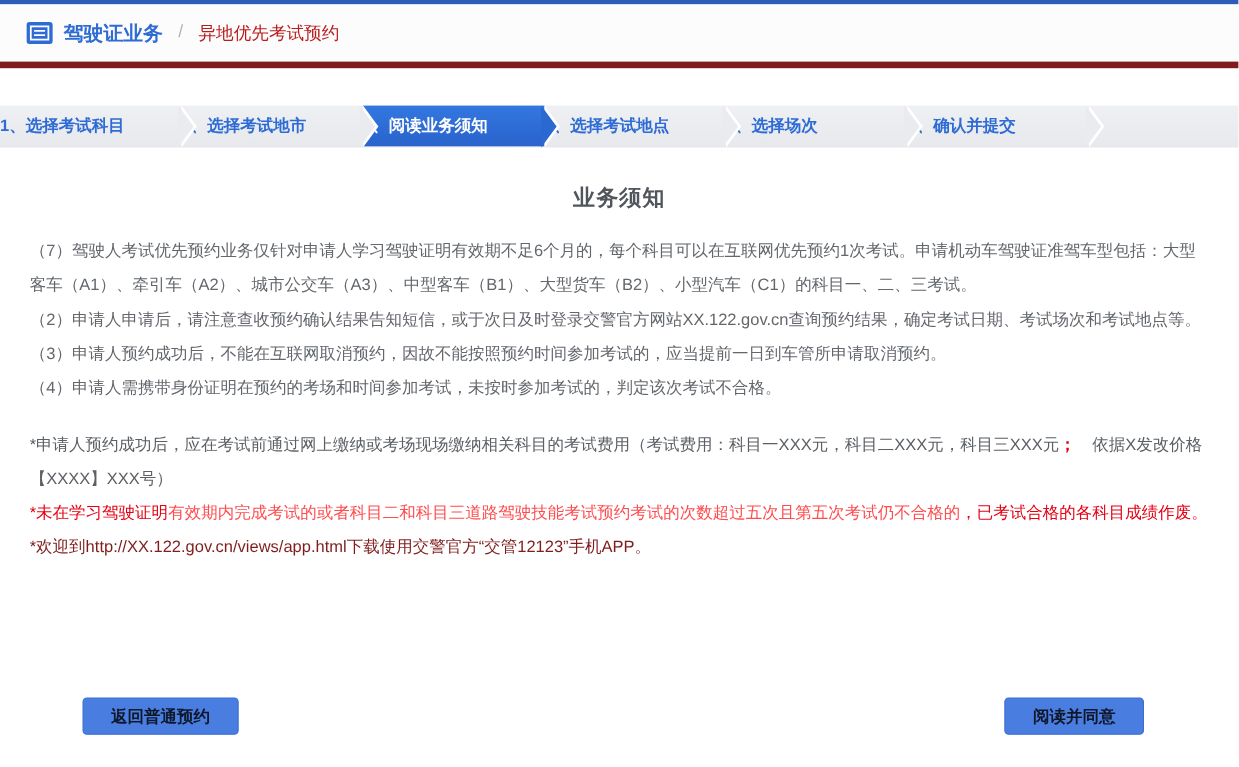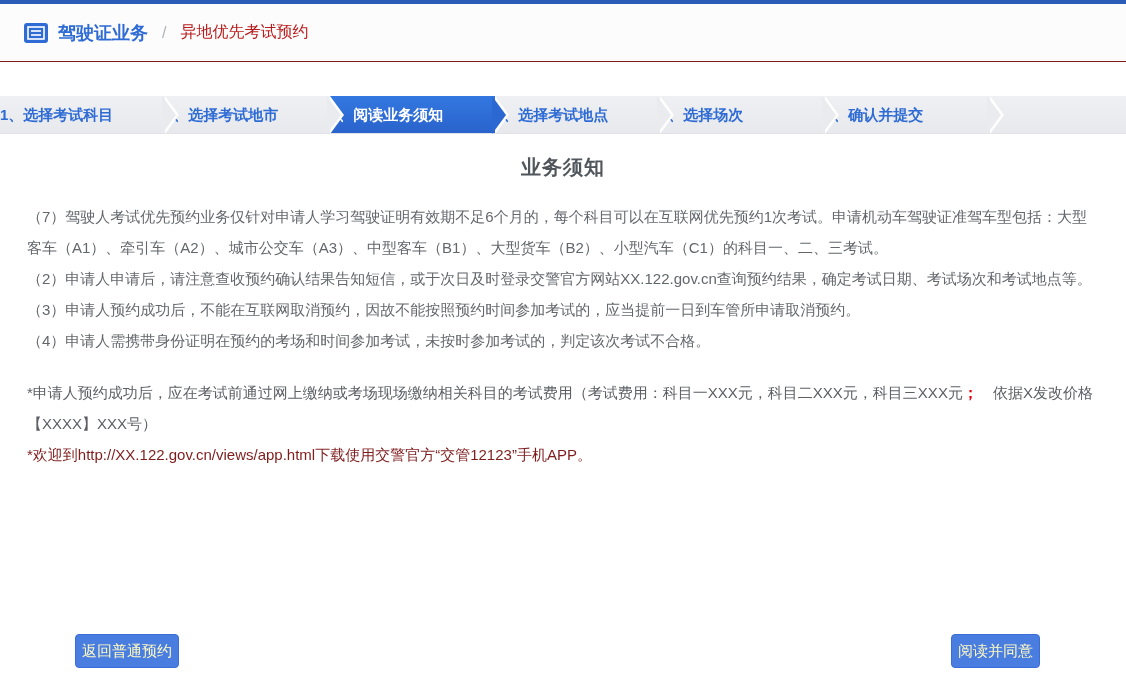--- a/index.html
+++ b/index.html
@@ -7,21 +7,21 @@
   body {
     font-family: "Liberation Sans", "DejaVu Sans", sans-serif;
     background:#ffffff; position:relative;
   }
   
   .top-border { height:4px; background:#2b5cb8; width:100%; }
 
   
   header {
     height:58px; display:flex; align-items:center;
-    padding-left:24px; background:#fcfcfd; border-bottom:1px solid #7f1d1d;
+    padding-left:24px; background:#fcfcfd; border-bottom:6px solid #7f1d1d;
   }
   .crumb-icon { width:24px; height:20px; display:inline-block; margin-right:10px; }
   .crumb-section { color:#2e6bd4; font-size:18px; font-weight:bold; }
   .crumb-sep { color:#b0b4ba; font-size:16px; margin:0 14px; }
   .crumb-current { color:#b91c1c; font-size:16px; }
 
   
   .steps {
     margin-top:34px; height:38px; width:100%;
     background:linear-gradient(#eef0f3,#e7e9ed);
@@ -39,38 +39,38 @@
   .step::before { right:-14px; border-left:14px solid #ffffff; z-index:1; }
   .step::after  { right:-11px; border-left:14px solid #e9ebee; z-index:2; }
   .step.active { background:linear-gradient(#3377e0,#2a63cc); color:#ffffff; }
   .step.active::after { border-left-color:#2c68d1; }
   .step-filler { width:136px; }
 
   
   main { padding:0 27px; }
   h1 {
     text-align:center; font-size:20px; font-weight:bold; color:#51565c;
-    margin-top:20px; margin-bottom:20px; letter-spacing:1px;
+    margin-top:32px; margin-bottom:20px; letter-spacing:1px;
   }
   main p { font-size:15px; color:#63676c; line-height:31px; }
   .fee { margin-top:21px; color:#5c6065; }
   .red-bold { color:#e60012; font-weight:bold; }
   .warn .red1 { color:#e60012; }
   .warn .red2 { color:#ff4d4f; }
   .app-note { color:#7f1d1d; }
 
   
   .footer-buttons {
     position:absolute; left:75px; right:86px; bottom:29px;
     display:flex; justify-content:space-between;
   }
   .btn {
-    background:#4a7de0; border:1px solid #3a6ed6; color:#fef9c3;
-    font-family:inherit; font-size:15px; font-weight:normal;
-    height:34px; padding:0 6px; border-radius:4px; cursor:pointer;
+    background:#4a7de0; border:1px solid #3a6ed6; color:#0f172a;
+    font-family:inherit; font-size:15px; font-weight:bold;
+    height:34px; padding:0 25px; border-radius:4px; cursor:pointer;
   }
 </style>
 </head>
 <body>
 
 <div class="top-border"></div>
 
 <header>
   <span class="crumb-icon">
     <svg width="24" height="20" viewBox="0 0 24 20">
@@ -100,20 +100,21 @@
 
   <div id="paragraphs">
       <p>（7）驾驶人考试优先预约业务仅针对申请人学习驾驶证明有效期不足6个月的，每个科目可以在互联网优先预约1次考试。申请机动车驾驶证准驾车型包括：大型客车（A1）、牵引车（A2）、城市公交车（A3）、中型客车（B1）、大型货车（B2）、小型汽车（C1）的科目一、二、三考试。</p>
       <p>（2）申请人申请后，请注意查收预约确认结果告知短信，或于次日及时登录交警官方网站XX.122.gov.cn查询预约结果，确定考试日期、考试场次和考试地点等。</p>
       <p>（3）申请人预约成功后，不能在互联网取消预约，因故不能按照预约时间参加考试的，应当提前一日到车管所申请取消预约。</p>
       <p>（4）申请人需携带身份证明在预约的考场和时间参加考试，未按时参加考试的，判定该次考试不合格。</p>
     </div>
 
   <p class="fee"><span>*申请人预约成功后，应在考试前通过网上缴纳或考场现场缴纳相关科目的考试费用（考试费用：科目一XXX元，科目二XXX元，科目三XXX元</span><span class="red-bold">；</span><span>　依据X发改价格【XXXX】XXX号）</span></p>
 
+  <p class="warn"><span class="red1">*未在学习驾驶证明</span><span class="red2">有效期内完成考试的或者科目二和科目三道路驾驶技能考试预约考试的次数超过五次且第五次考试仍不合格的</span><span class="red1">，已考试合格的各科目成绩作废。</span></p>
 
   <p class="app-note">*欢迎到http://XX.122.gov.cn/views/app.html下载使用交警官方“交管12123”手机APP。</p>
 </main>
 
 <div class="footer-buttons">
   <button class="btn">返回普通预约</button>
   <button class="btn">阅读并同意</button>
 </div>
 
 </body></html>

